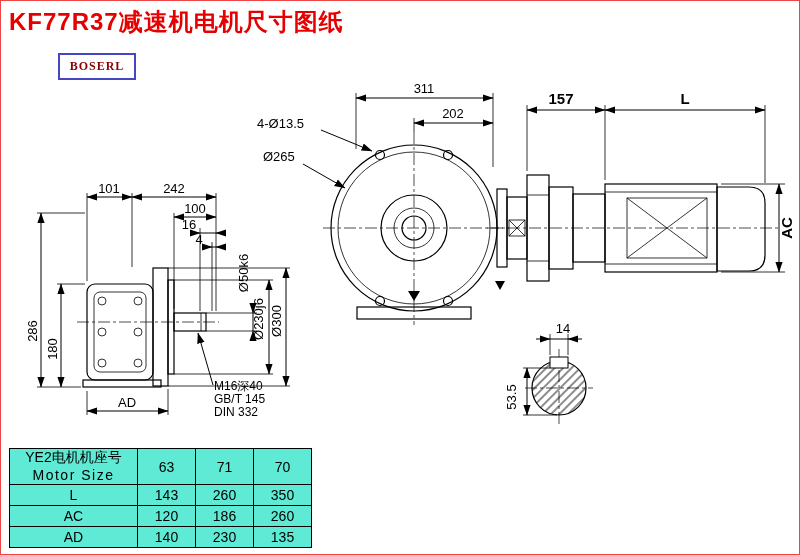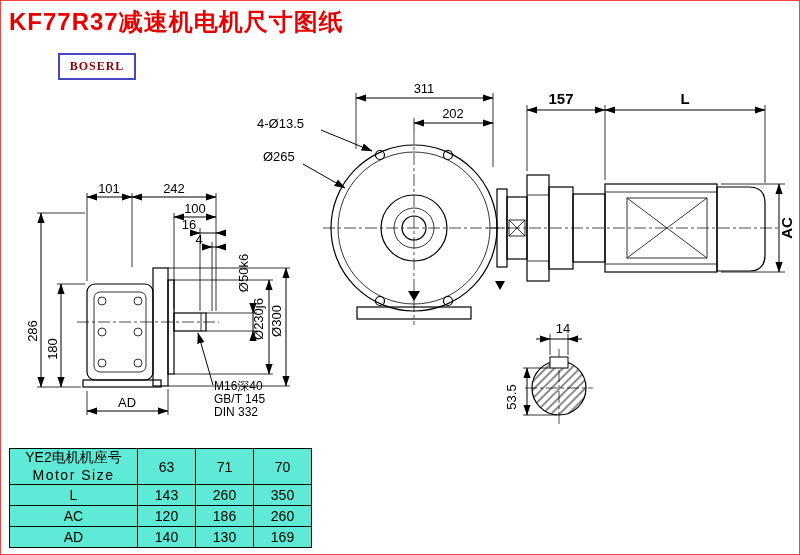--- a/index.html
+++ b/index.html
@@ -187,19 +187,19 @@
       </tr>
       <tr>
         <th>AC</th>
         <td>120</td>
         <td>186</td>
         <td>260</td>
       </tr>
       <tr>
         <th>AD</th>
         <td>140</td>
-        <td>130</td>
-        <td>169</td>
+        <td>230</td>
+        <td>135</td>
       </tr>
     </tbody>
   </table>
 
 </div>
 
 </body></html>

